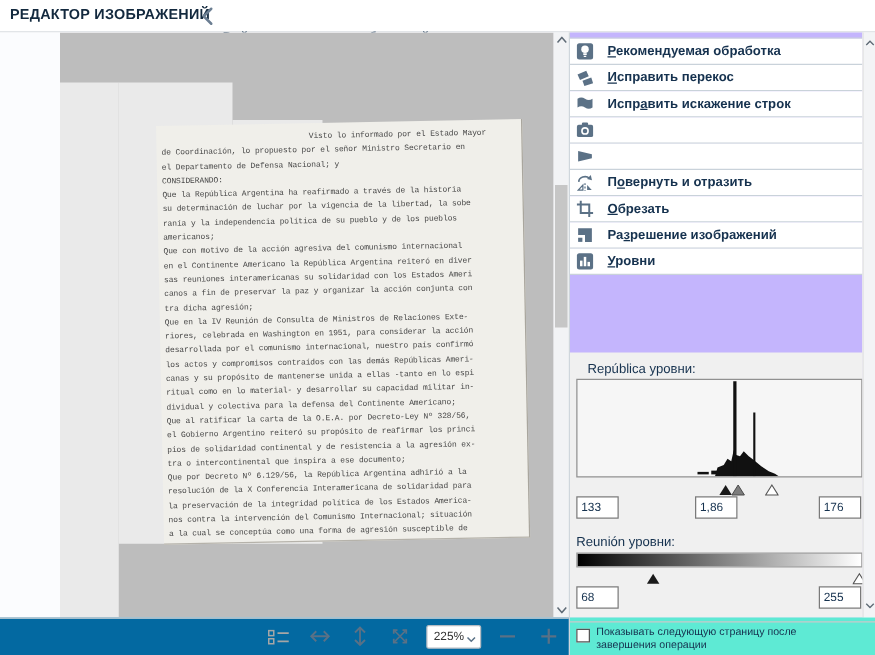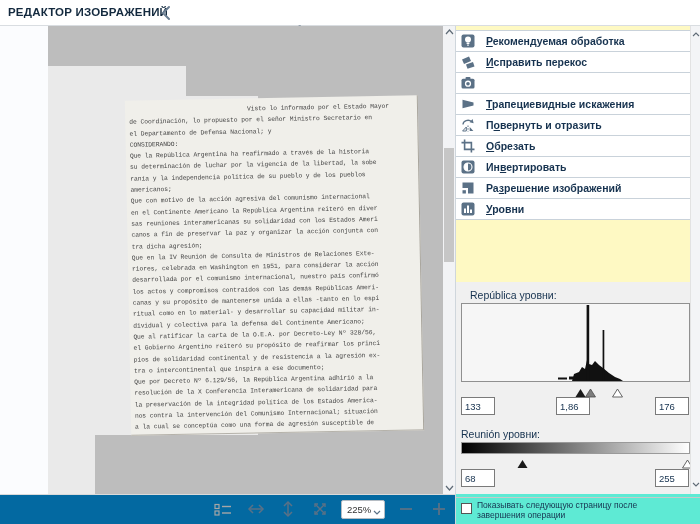--- a/index.html
+++ b/index.html
@@ -27,21 +27,21 @@
 
   
   #v-scroll { position:absolute; left:443px; top:26px; width:12px; height:468px; background:#f2f3f5; }
   #v-thumb { position:absolute; left:1px; top:122px; width:10px; height:114px; background:#c6c6c6; }
   .scroll-arrow { position:absolute; width:12px; height:12px; display:flex; align-items:center; justify-content:center; cursor:pointer; }
 
   
   #divider { position:absolute; left:455px; top:26px; width:1px; height:498px; background:#cfd6dc; }
 
   
-  #sidebar { position:absolute; left:456px; top:26px; width:234px; height:468px; background:#fef9c3; }
+  #sidebar { position:absolute; left:456px; top:26px; width:234px; height:468px; background:#c4b5fd; }
   #menu { position:absolute; left:0; top:4px; width:234px; border-top:1px solid #c9d2da; }
   .menu-item { position:relative; height:21px; border-bottom:1px solid #c9d2da; background:#fff; cursor:pointer; display:flex; align-items:center; }
   .mi-icon { position:absolute; left:5px; top:3px; width:14px; height:14px; }
   .mi-label { position:absolute; left:30px; font-size:10.5px; font-weight:bold; color:#16324f; white-space:nowrap; }
 
   
   #levels-panel { position:absolute; left:0; top:256px; width:234px; height:212px; background:#f0f0f0; }
   #in-levels-label { position:absolute; left:14px; top:7px; font-size:10.5px; color:#16324f; }
   #hist-box { position:absolute; left:5px; top:21px; width:229px; height:79px; background:#f6f6f6; border:1px solid #909090; }
   .tri { position:absolute; top:0; cursor:pointer; }
@@ -181,35 +181,40 @@
   </div>
 
   <div class="menu-item">
     <span class="mi-icon"><svg width="14" height="14" viewBox="0 0 14 14">
               <path d="M1,4.5 L8,1.5 L10,6 L3,9 Z" fill="#5b7186"></path>
               <path d="M5,9.5 L12,7 L13.5,11.5 L6.5,13.8 Z" fill="#5b7186"></path>
             </svg></span>
     <span class="mi-label"><u>И</u>справить перекос</span>
   </div>
 
+  <div class="menu-item">
+    <span class="mi-icon"><svg width="14" height="14" viewBox="0 0 14 14">
+              <path d="M1,3 C3,1.7 5,1.7 7,3 C9,4.3 11,4.3 13,3 L13,10 C11,11.3 9,11.3 7,10 C5,8.7 3,8.7 1,10 Z" fill="#5b7186"></path>
+            </svg></span>
+    <span class="mi-label">Испр<u>а</u>вить искажение строк</span>
+  </div>
 
   <div class="menu-item">
     <span class="mi-icon"><svg width="14" height="14" viewBox="0 0 14 14">
               <rect x="4.5" y="1" width="5" height="2.6" rx="1" fill="#5b7186"></rect>
               <rect x="0.5" y="2.8" width="13" height="9.8" rx="1.5" fill="#5b7186"></rect>
               <circle cx="7" cy="7.7" r="3.1" fill="#fff"></circle>
               <circle cx="7" cy="7.7" r="1.8" fill="#5b7186"></circle>
             </svg></span>
   </div>
 
   <div class="menu-item">
     <span class="mi-icon"><svg width="14" height="14" viewBox="0 0 14 14">
               <path d="M1.5,2.8 L12.5,5.4 L12.5,8.6 L1.5,11.2 Z" fill="#5b7186"></path>
             </svg></span>
-    <span class="mi-label"><u>Т</u>рапециевидные искажения</span>
   </div>
 
   <div class="menu-item">
     <span class="mi-icon"><svg width="14" height="14" viewBox="0 0 14 14">
               <path d="M2,6.5 A5,4.2 0 0 1 10.6,3.6" fill="none" stroke="#5b7186" stroke-width="1.3"></path>
               <path d="M11.6,1 L12.6,5.2 L8.6,4.2 Z" fill="#5b7186"></path>
               <line x1="7" y1="7.5" x2="7" y2="13.5" stroke="#5b7186" stroke-width="1" stroke-dasharray="1.5,1.2"></line>
               <path d="M5.3,9 L5.3,13 L1.6,13 Z" fill="none" stroke="#5b7186" stroke-width="1"></path>
               <path d="M8.7,9 L8.7,13 L12.4,13 Z" fill="#5b7186"></path>
             </svg></span>
@@ -217,28 +222,20 @@
   </div>
 
 
   <div class="menu-item">
     <span class="mi-icon"><svg width="14" height="14" viewBox="0 0 14 14">
               <path d="M3.6,0.5 V10.4 H13.5 M0.5,3.6 H10.4 V13.5" fill="none" stroke="#5b7186" stroke-width="1.6"></path>
             </svg></span>
     <span class="mi-label"><u>О</u>брезать</span>
   </div>
 
-  <div class="menu-item">
-    <span class="mi-icon"><svg width="14" height="14" viewBox="0 0 14 14">
-              <rect x="0.5" y="0.5" width="13" height="13" rx="2" fill="#5b7186"></rect>
-              <circle cx="7" cy="7" r="4" fill="none" stroke="#fff" stroke-width="1.1"></circle>
-              <path d="M7,3 A4,4 0 0 0 7,11 Z" fill="#fff"></path>
-            </svg></span>
-    <span class="mi-label">Ин<u>в</u>ертировать</span>
-  </div>
 
   <div class="menu-item">
     <span class="mi-icon"><svg width="14" height="14" viewBox="0 0 14 14">
               <path d="M1.5,1.5 H12.5 V12.5 H7 V7 H1.5 Z" fill="#5b7186"></path>
               <rect x="1.5" y="9.2" width="3.4" height="3.3" fill="#5b7186"></rect>
             </svg></span>
     <span class="mi-label">Ра<u>з</u>решение изображений</span>
   </div>
 
 

